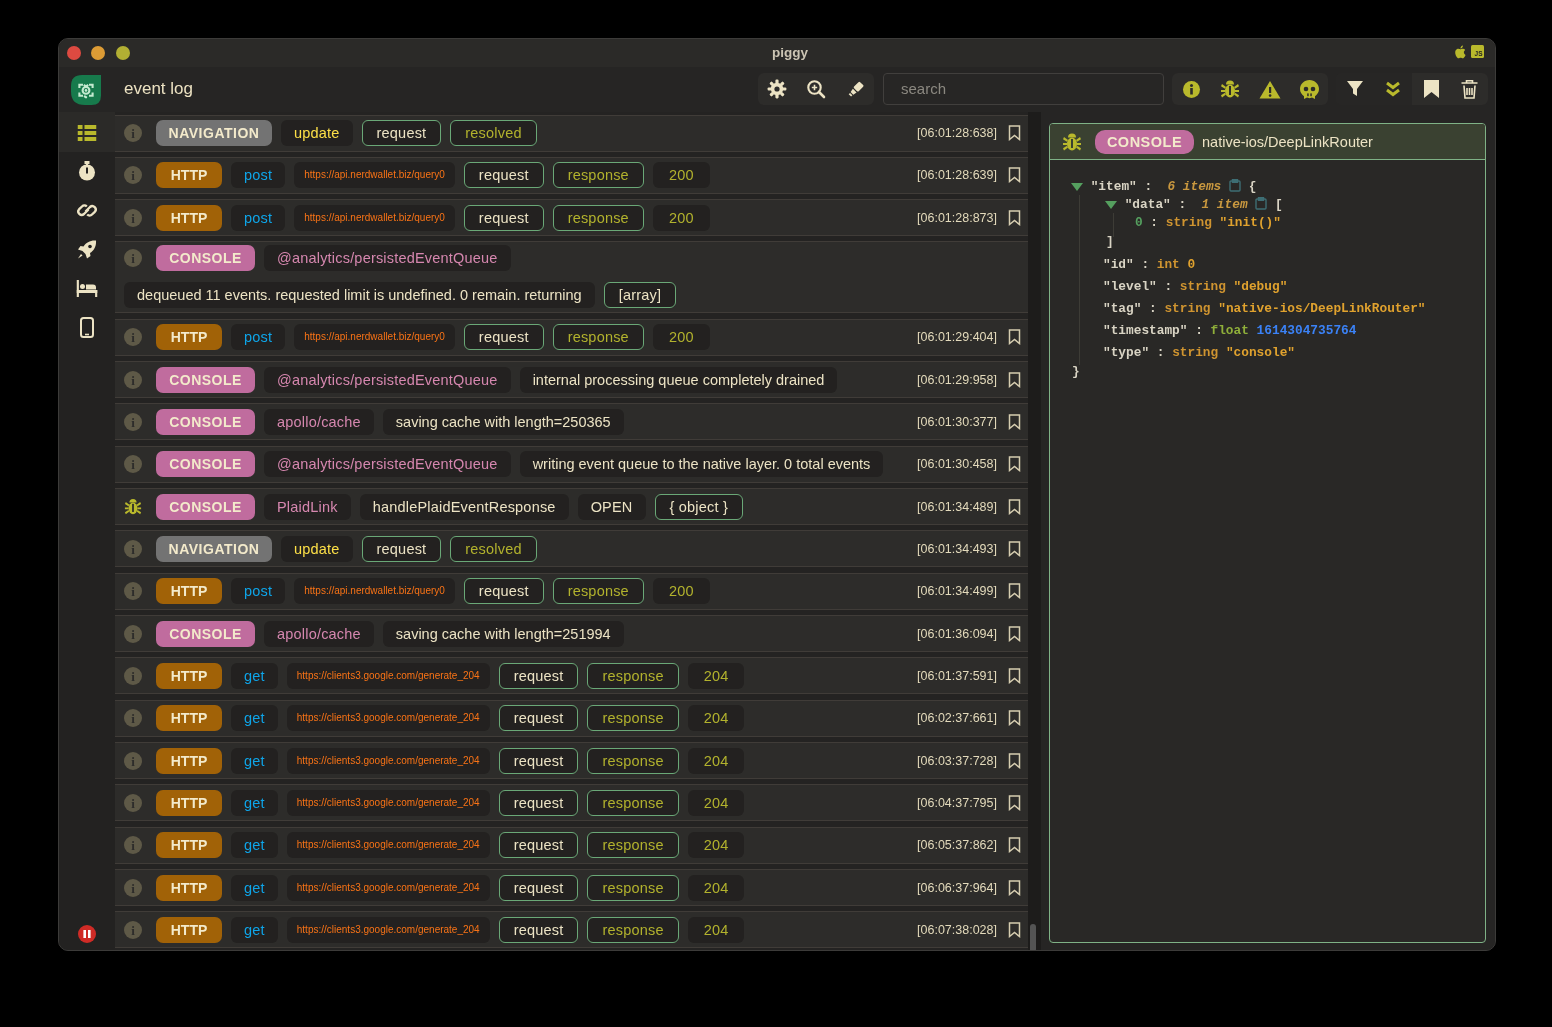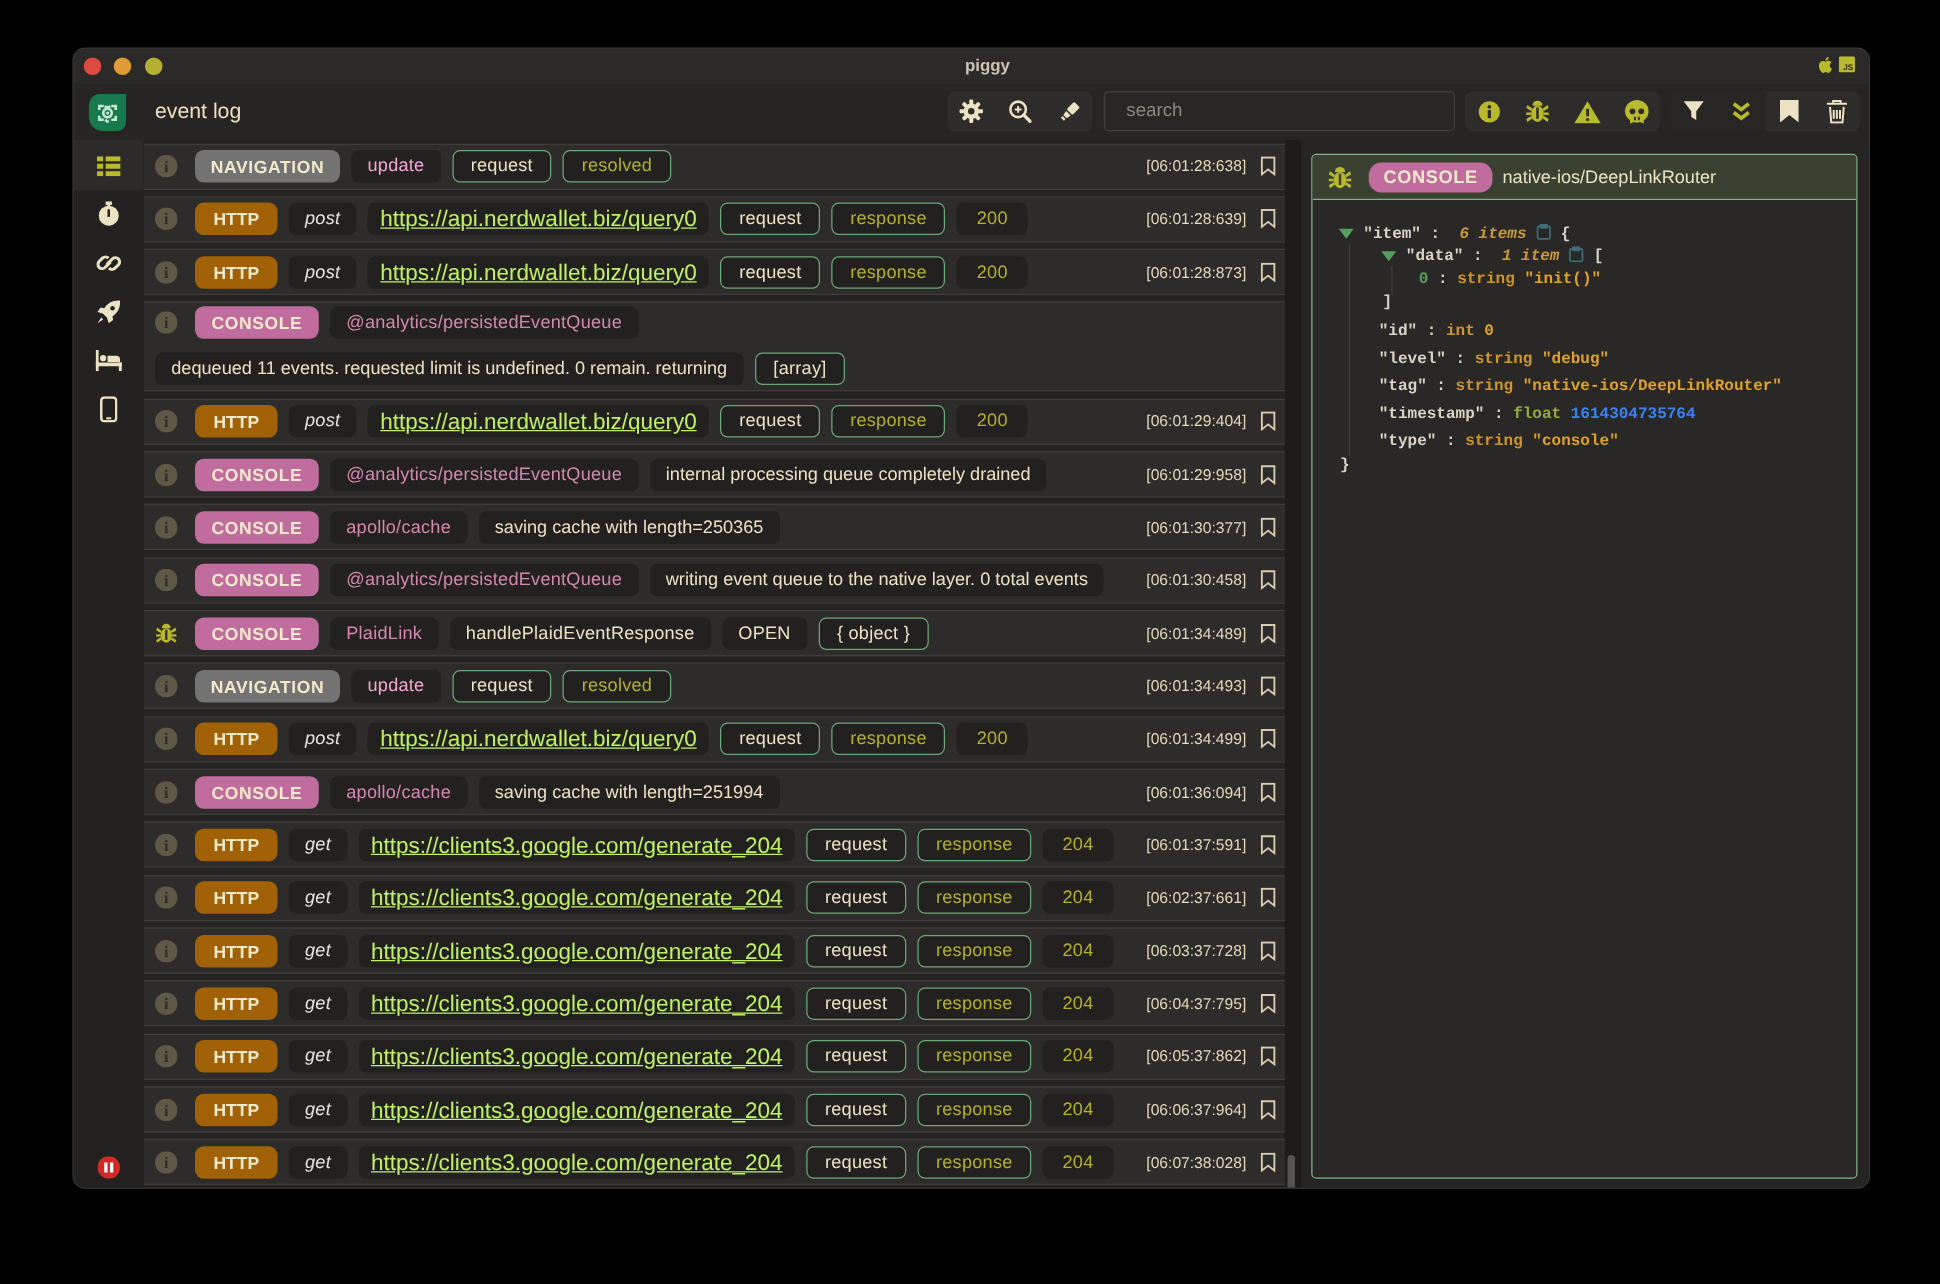--- a/index.html
+++ b/index.html
@@ -41,28 +41,28 @@
   display:flex; align-items:center; padding:0 7px 0 9px; }
 .row1 { height:37px; }
 .ricon { width:18px; height:18px; margin-right:14px; flex:none; }
 .badge { height:26px; line-height:26px; border-radius:7px; text-align:center;
   font-size:14px; font-weight:bold; color:#f3eacb; flex:none; margin-right:9px; }
 .b-nav  { width:116px; background:#737373; letter-spacing:.5px; }
 .b-http { width:66px;  background:#a16207; }
 .b-con  { width:99px;  background:#c06c9e; letter-spacing:.5px; }
 .chip { height:26px; line-height:24px; border-radius:6px; background:#232120;
   font-size:14.5px; letter-spacing:.2px; padding:1px 13px; flex:none; margin-right:9px; color:#ece3c4; }
-.c-orange { color:#f9a8d4; }
-.c-teal   { color:#e5e5e5;font-style:italic; }
+.c-orange { color:#fde047; }
+.c-teal   { color:#0ea5e9; }
 .c-pink   { color:#d687af; }
 .c-olive  { color:#b2b22d; }
 .c-code   { padding:1px 16px; }
 .c-msg    { letter-spacing:0; }
 .c-bord   { border:1px solid #6aa877; line-height:22px; padding:1px 14px; }
-.c-url    { font-size:18px; letter-spacing:0; text-decoration:underline; color:#bef264; padding:1px 10px; }
+.c-url    { font-size:10px; letter-spacing:0; color:#f97316; padding:1px 10px; }
 .spacer { flex:1; }
 .ts { color:#e3dabb; font-size:12.5px; margin-right:11px; flex:none; }
 .bmk { flex:none; }
 
 .row2 { height:72px; display:block; padding:0; }
 .r2l { display:flex; align-items:center; height:32px; padding:0 0 0 9px; }
 .r2l1 { margin-top:0px; }
 .r2l + .r2l { margin-top:5px; }
 .r2abs { position:absolute; right:7px; top:0; height:72px; display:flex; align-items:center; }
 

